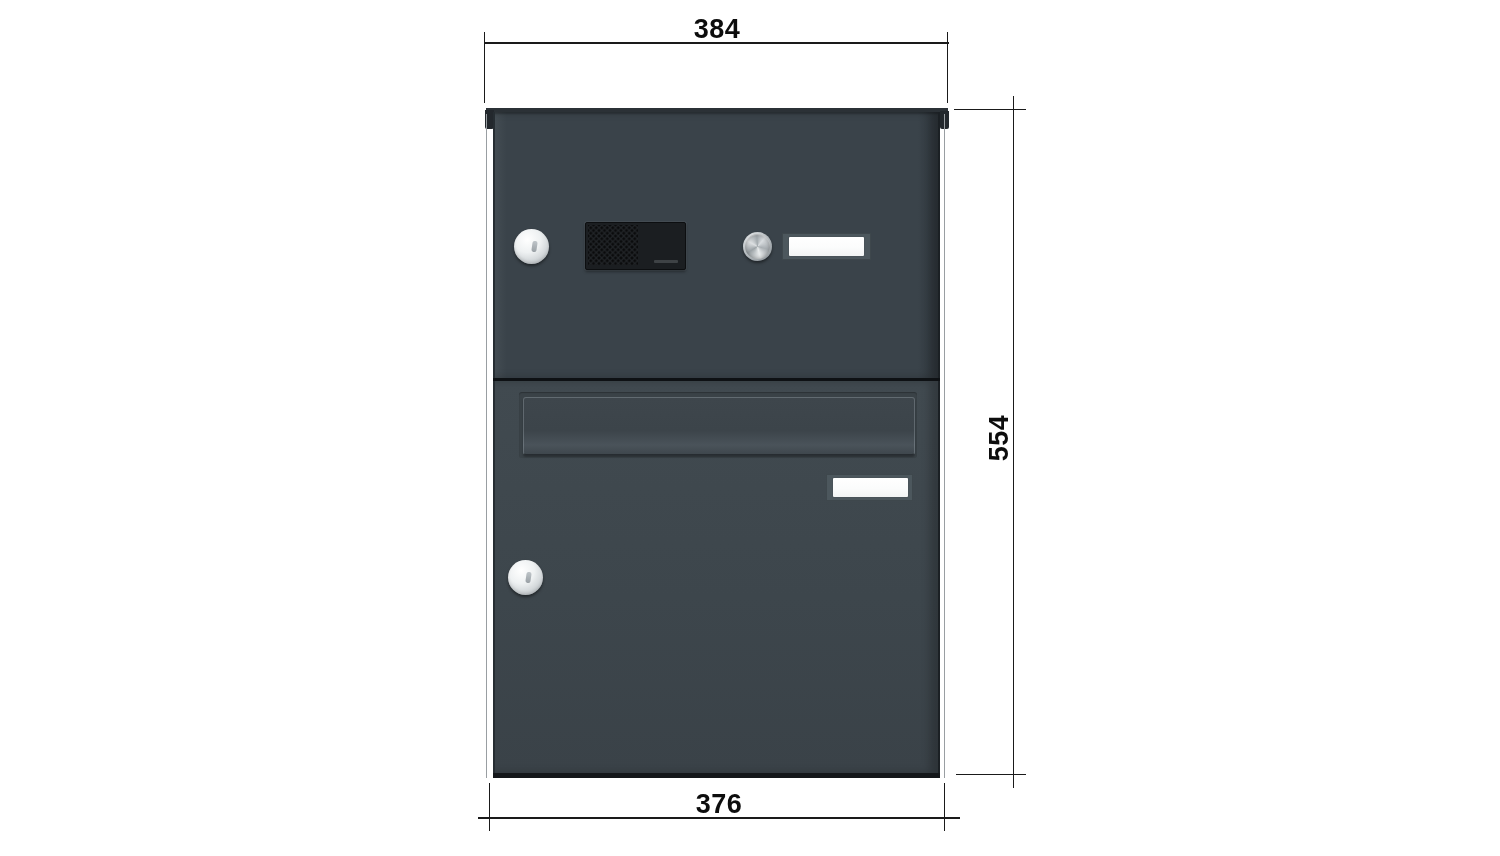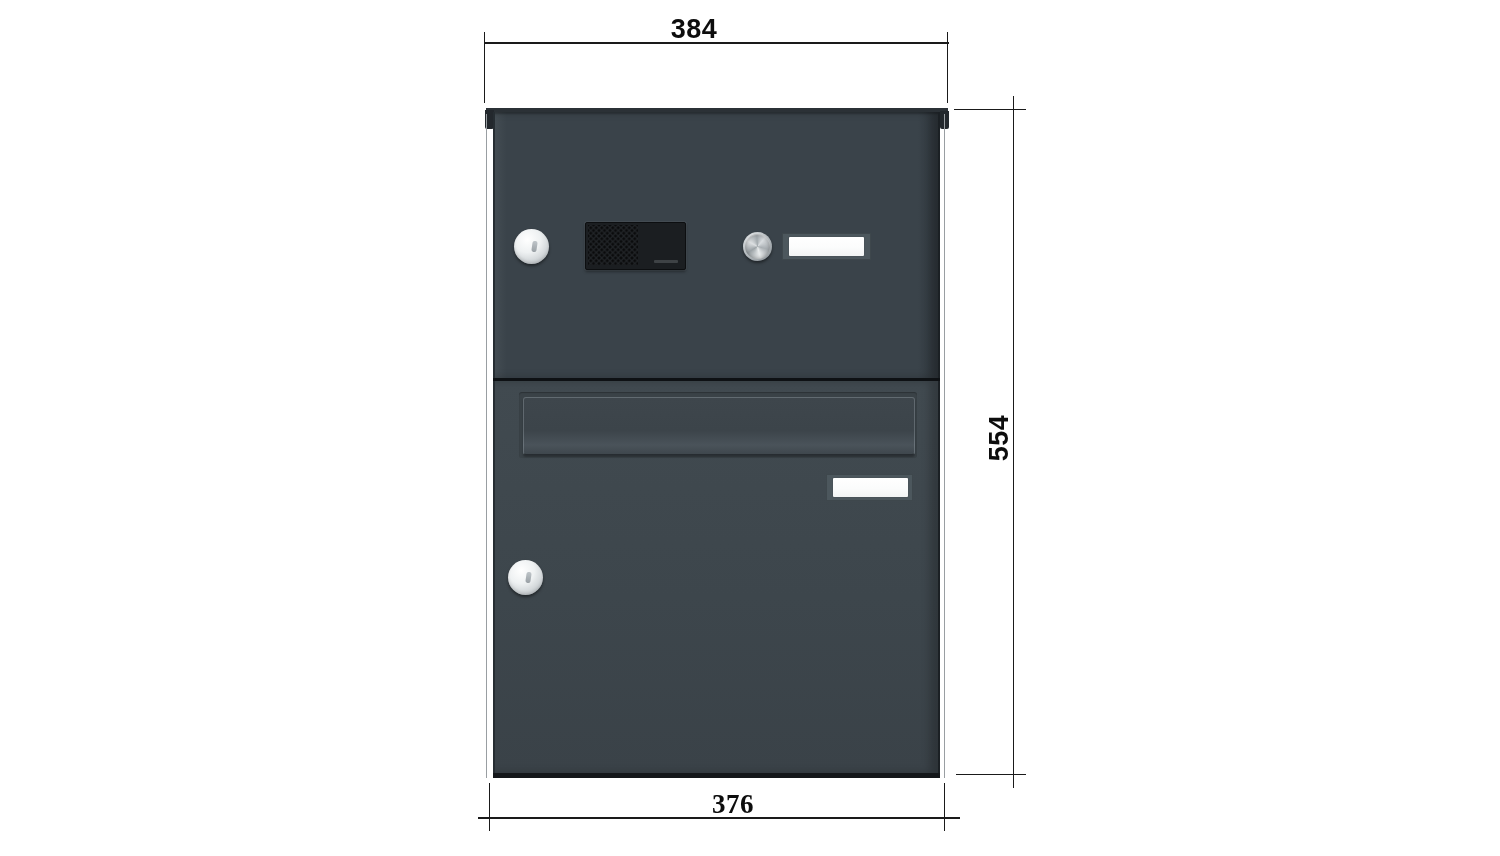--- a/index.html
+++ b/index.html
@@ -100,35 +100,35 @@
     border-bottom-color:rgba(20,25,28,.55);
     box-shadow:0 2px 2px rgba(0,0,0,.28);
   }
 </style>
 </head>
 <body>
 
 <div class="stage">
 
   <div>
-    <div class="dim-text" style="left:624px;top:14px;width:140px;">384</div>
+    <div class="dim-text" style="left:647px;top:14px;width:140px;">384</div>
     <div class="dim-line" style="left:484px;top:42px;width:465px;height:1.5px;"></div>
     <div class="dim-line" style="left:484px;top:32px;width:1.3px;height:71px;"></div>
     <div class="dim-line" style="left:947px;top:32px;width:1.3px;height:71px;"></div>
   </div>
 
   <div>
     <div class="dim-text vert" style="left:929px;top:423px;width:140px;height:30px;">554</div>
     <div class="dim-line" style="left:1013px;top:96px;width:1.4px;height:692px;"></div>
     <div class="dim-line" style="left:954px;top:109px;width:72px;height:1.4px;"></div>
     <div class="dim-line" style="left:956px;top:774px;width:70px;height:1.4px;"></div>
   </div>
 
   <div>
-    <div class="dim-text" style="left:663px;top:789px;width:140px;font-family:Liberation Serif, serif;">376</div>
+    <div class="dim-text" style="left:649px;top:789px;width:140px;">376</div>
     <div class="dim-line" style="left:478px;top:817px;width:482px;height:1.5px;"></div>
     <div class="dim-line" style="left:489px;top:783px;width:1.3px;height:48px;"></div>
     <div class="dim-line" style="left:944px;top:783px;width:1.3px;height:48px;"></div>
   </div>
 
   <div>
     <div class="lid"></div>
     <div class="lid-tab tab-l"></div>
     <div class="lid-tab tab-r"></div>
     <div class="side-hairline hair-l"></div>

